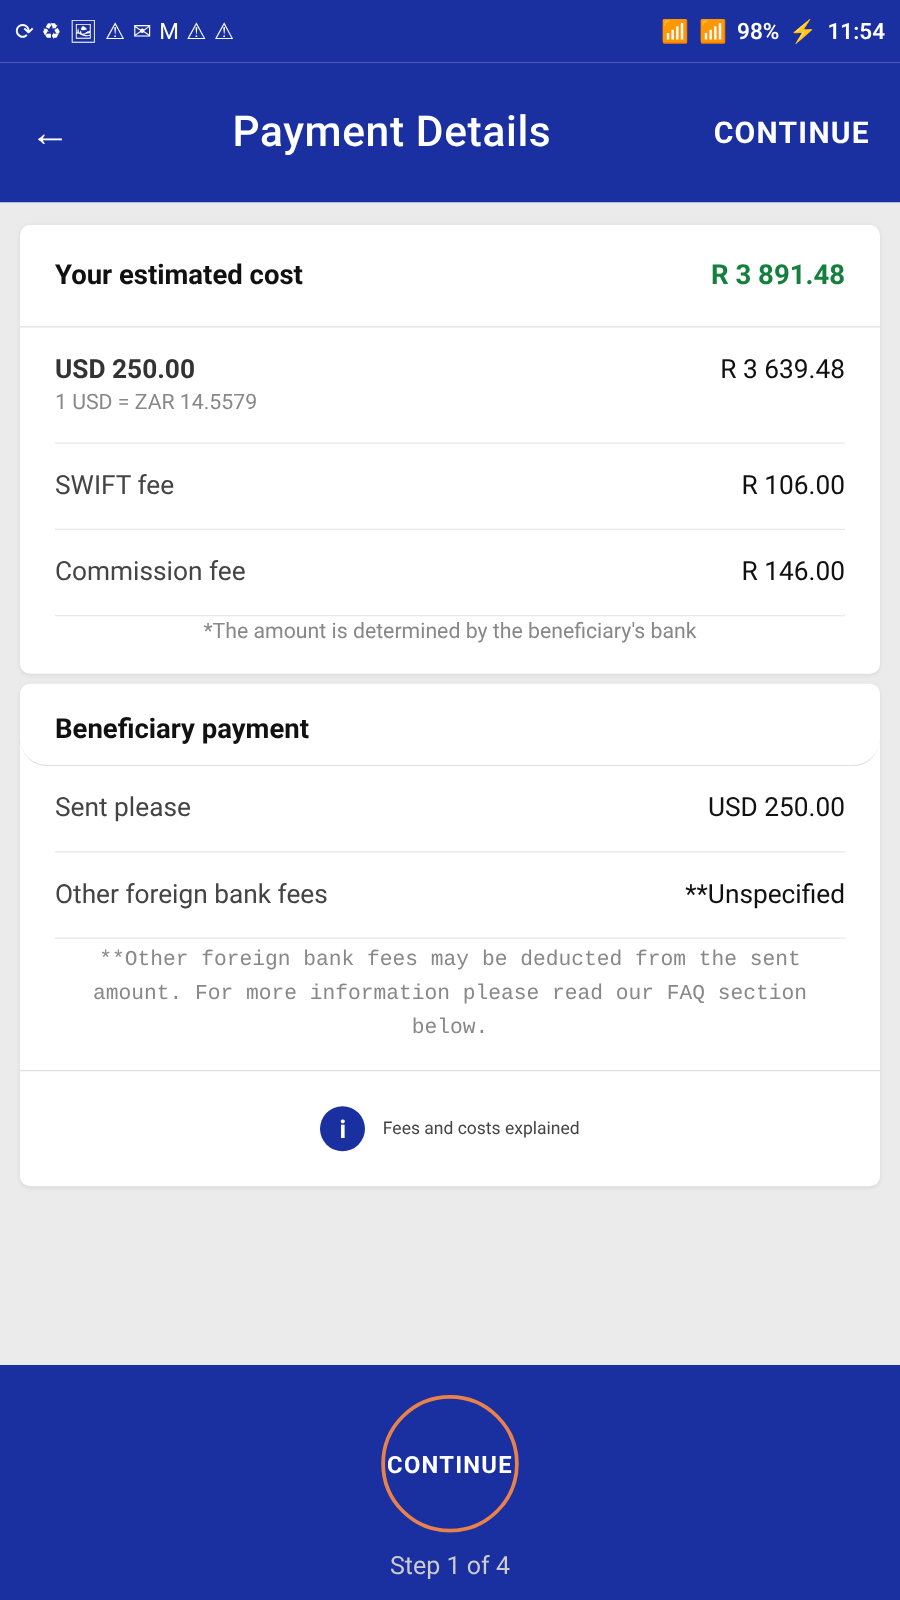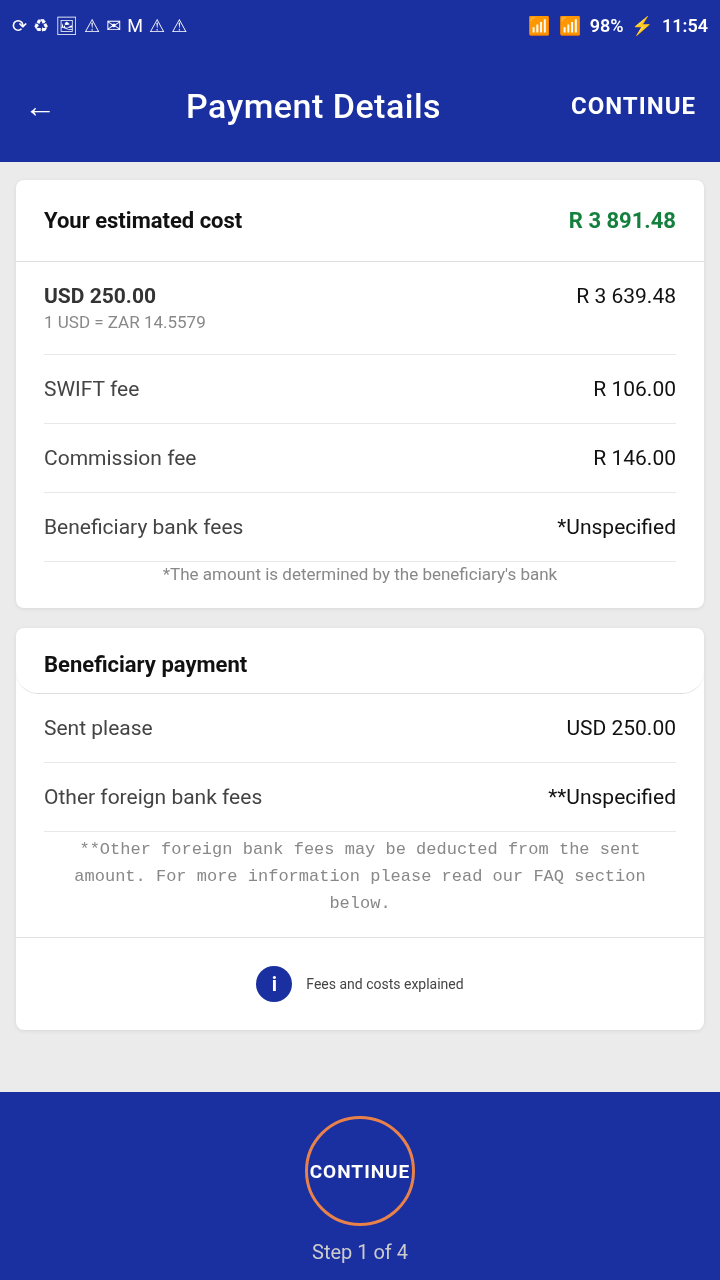--- a/index.html
+++ b/index.html
@@ -63,21 +63,21 @@
       cursor: pointer;
     }
 
     
     .main-content {
       flex: 1;
       background: #ebebeb;
       padding: 18px 16px;
       display: flex;
       flex-direction: column;
-      gap: 20px;
+      gap: 8px;
     }
 
     
     .card {
       background: white;
       border-radius: 8px;
       overflow: hidden;
       box-shadow: 0 1px 4px rgba(0,0,0,0.08);
     }
 
@@ -271,24 +271,20 @@
       <div class="fee-row">
         <span class="fee-label">SWIFT fee</span>
         <span class="fee-value">R 106.00</span>
       </div>
 
       <div class="fee-row">
         <span class="fee-label">Commission fee</span>
         <span class="fee-value">R 146.00</span>
       </div>
 
-      <div class="fee-row">
-        <span class="fee-label">Beneficiary bank fees</span>
-        <span class="fee-value">*Unspecified</span>
-      </div>
 
       <div class="fee-note">*The amount is determined by the beneficiary's bank</div>
     </div>
   </div>
 
   <div class="card">
     <div class="section-header">
       <span class="section-header-text">Beneficiary payment</span>
     </div>
     <div class="fee-section">

